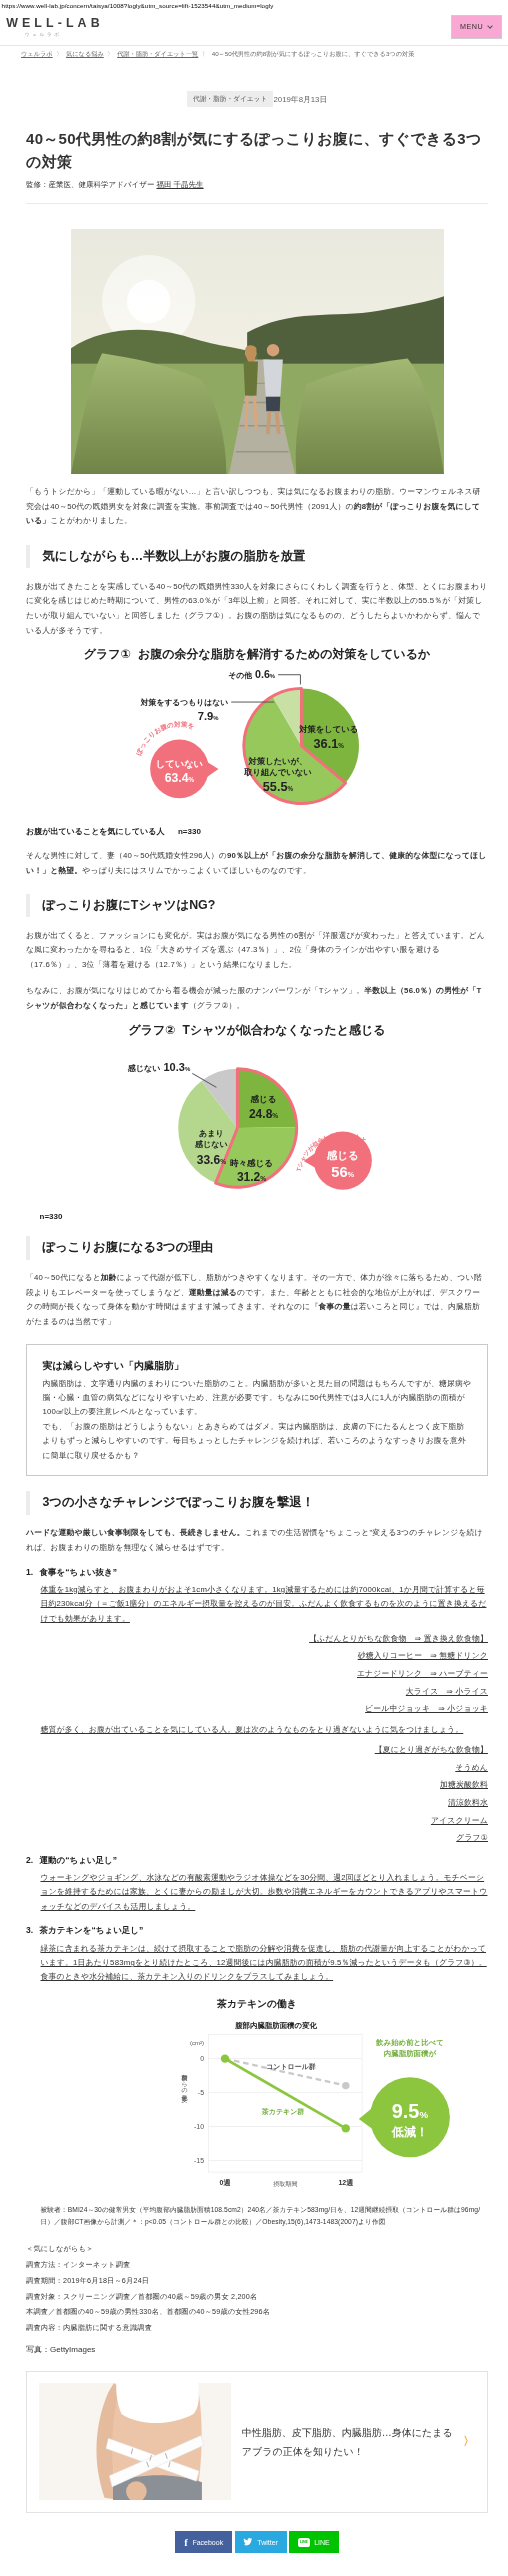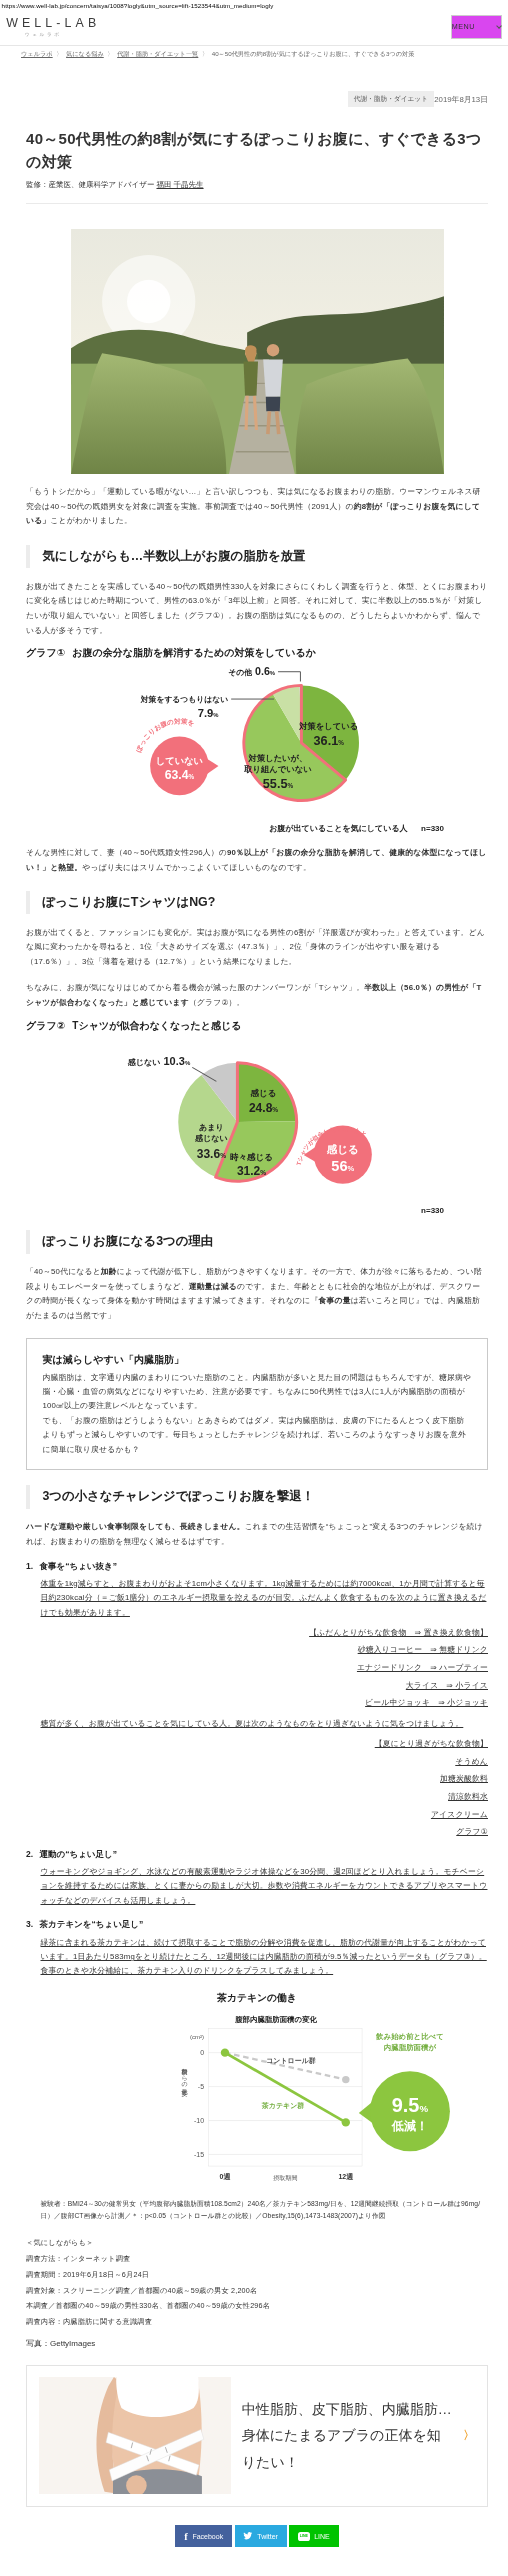--- a/index.html
+++ b/index.html
@@ -2,56 +2,56 @@
 <html style="font-size:8.3px"><head>
 <meta charset="utf-8">
 <style>
   * { margin:0; padding:0; box-sizing:border-box; }
   html,body { width:509px; height:2576px; overflow:hidden; background:#fff;
     font-family:"Liberation Sans","DejaVu Sans",sans-serif; color:#333; }
   .url-line { font-size:6.2px; color:#000; padding:1.6px 1px 1px 1.6px; letter-spacing:0.1px; }
   
   header { position:relative; height:36px; border-bottom:0.5px solid #e6e6e6; }
   .logo { position:absolute; left:6.2px; top:6.2px; cursor:pointer; }
-  .logo-main { font-size:12.4px; letter-spacing:4.1px; color:#3c3c3c; font-weight:400; }
+  .logo-main { font-size:12.4px; letter-spacing:4.1px; color:#3c3c3c; font-weight:700; }
   .logo-sub { font-size:4.7px; letter-spacing:2.6px; color:#999; margin:1px 0 0 18.6px; }
-  .menu-btn { position:absolute; right:7.2px; top:5.2px; width:51px; height:24px; background:#d946ef;
+  .menu-btn { position:absolute; right:7.2px; top:5.2px; width:51px; height:24px; background:#f9a8d4;
     border:0.5px solid #ccc; font-size:7.2px; color:#333; letter-spacing:0.5px; display:flex;
-    align-items:center; justify-content:space-between; gap:5.2px; cursor:pointer;
+    align-items:center; justify-content:center; gap:5.2px; cursor:pointer;
     font-family:"Liberation Sans","DejaVu Sans",sans-serif; }
   .chev { width:4.1px; height:4.1px; border-right:0.8px solid #555; border-bottom:0.8px solid #555;
     transform:rotate(45deg); margin-top:-2.1px; }
   
   .breadcrumb { padding:4.7px 5.2px 4.7px 21px; font-size:6.2px; color:#666; white-space:nowrap; }
   .breadcrumb a { color:#666; text-decoration:underline; cursor:pointer; }
   .breadcrumb .sep { margin:0 3.6px; color:#888; text-decoration:none; }
   .breadcrumb .current { color:#666; }
   
   .container { margin:0 21px 0 26px; }
-  .meta-row { display:flex; justify-content:flex-end; align-items:center; margin-top:27px; }
+  .meta-row { display:flex; justify-content:center; align-items:center; margin-top:27px; }
   .tag-badge { background:#ededed; color:#555; font-size:6.7px; padding:3.6px 6.2px; }
   .date { color:#666; font-size:7.8px; }
   h1 { font-size:15px; line-height:1.5; color:#333; margin-top:21px; font-weight:bold; letter-spacing:0.3px; }
   .supervisor { margin-top:7.2px; font-size:7.5px; color:#333; }
   .supervisor a { color:#333; text-decoration:underline; cursor:pointer;text-align:center; }
   .top-divider { border:none; border-top:0.5px solid #eaeaea; margin-top:12.4px; }
   
   .hero { width:373px; margin:25px auto 0; display:block; }
   .hero svg { display:block; }
   
   .body-text { font-size:7.8px; line-height:1.88; letter-spacing:0.2px; margin-top:11.4px; color:#333; }
   .body-text strong { font-weight:bold; }
   h2 { font-size:12.4px; color:#222; border-left:4.1px solid #ececec; padding:3.1px 0 3.1px 12.4px;
     margin:15.5px 0 0; line-height:1.4; font-weight:bold; }
   
   .graph-block { margin-top:8.3px; }
-  .graph-title { text-align:left; font-weight:bold; font-size:10px; color:#222; margin-top:7.2px; }
+  .graph-title { text-align:center; font-weight:bold; font-size:12px; color:#222; margin-top:7.2px; }
   .gt-label { margin-right:7.2px; }
   .pie-svg { display:block; margin:1px auto 0; }
-  .graph-caption { text-align:right; padding-right:44px; font-weight:bold; font-size:8px; color:#222; margin-top:1px; }
+  .graph-caption { padding-right:44px; font-weight:bold; font-size:8px; color:#222; margin-top:1px; }
   .graph-caption .nlabel { margin-left:13.5px; }
   
   .info-box { border:0.5px solid #c9c9c9; padding:13.5px 15.5px 11.4px; margin-top:14.5px; }
   .info-box h3 { font-size:10px; font-weight:bold; color:#222; margin-bottom:4px; }
   .info-box p { font-size:7.8px; line-height:1.85; letter-spacing:0.2px; }
   
   .chal-item { margin-top:11.4px; }
   .li-head { display:flex; font-weight:bold; font-size:8.5px; color:#222; }
   .li-no { width:13.5px; }
   .li-indent { margin-left:14.5px;text-decoration:underline; }
@@ -62,21 +62,21 @@
   .g3-svg { display:block; margin:3.1px auto 0; }
   .g3-note { margin:3.1px 0 0 14.5px; font-size:6.7px; line-height:1.9; color:#333; letter-spacing:0.1px; }
   
   .survey { margin-top:15.5px; font-size:7.2px; color:#333; }
   .survey div { margin-top:5.7px; letter-spacing:0.2px; }
   .photo-credit { margin-top:11.4px; font-size:8px; }
   
   .related-card { margin-top:15.5px; border:0.5px solid #e3e3e3; padding:11.4px 12.4px; display:flex;
     align-items:center; gap:10.4px; cursor:pointer; background:#fff; }
   .related-thumb { flex:none; }
-  .related-text { flex:1; font-size:14px; line-height:1.9; color:#333; }
+  .related-text { flex:1; font-size:10px; line-height:1.9; color:#333; }
   .rel-chev { color:#f0a32f; font-size:11.4px; font-weight:bold; }
   
   .share-row { display:flex; justify-content:center; gap:2.6px; margin:18.6px 0 15.5px; }
   .share-btn { height:22px; border:none; color:#fff; font-size:7px; display:flex; align-items:center;
     gap:4.7px; padding:0 8.8px; cursor:pointer; font-family:"Liberation Sans","DejaVu Sans",sans-serif; }
   .btn-fb { background:#44619d; }
   .btn-tw { background:#2aa9e0; }
   .btn-line { background:#00c300; }
   .fb-glyph { font-weight:bold; font-size:10.4px; font-family:"Liberation Serif","DejaVu Serif",serif; }
   .line-glyph { background:#fff; color:#00c300; font-size:3.6px; font-weight:bold; border-radius:2.6px;

